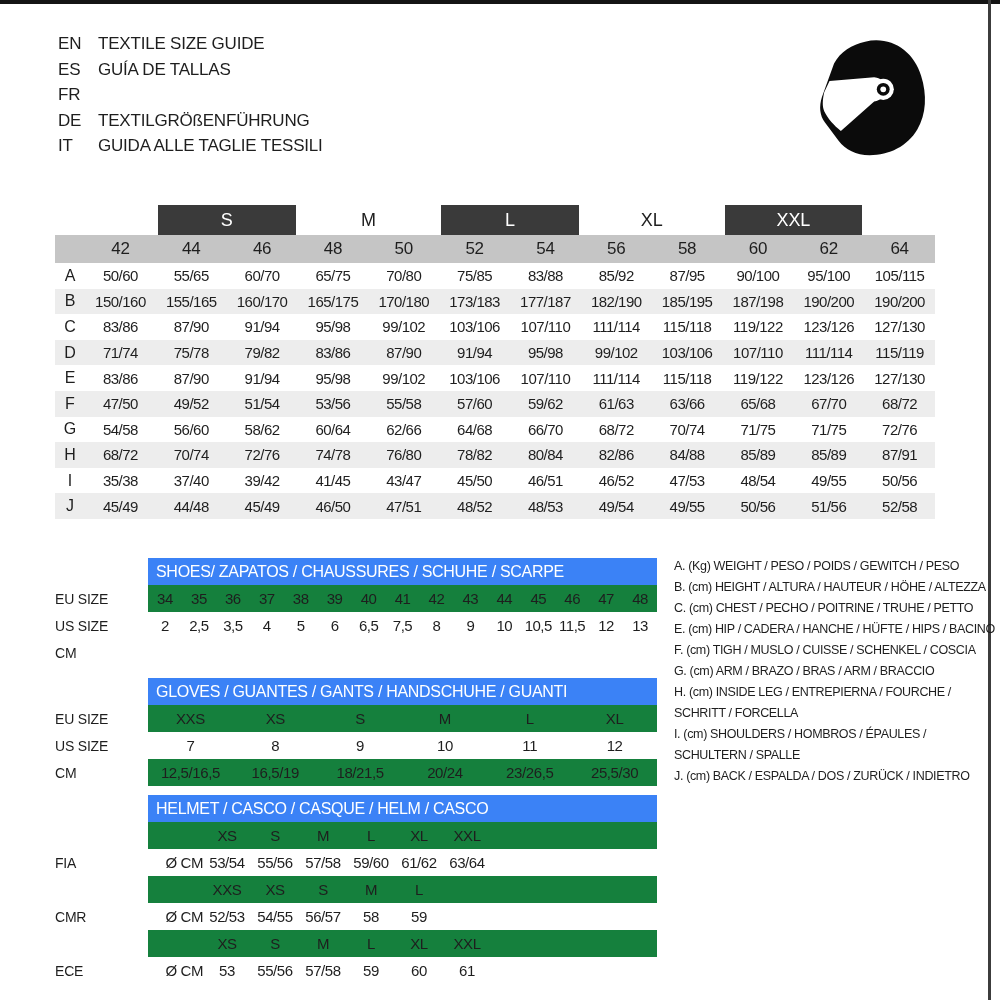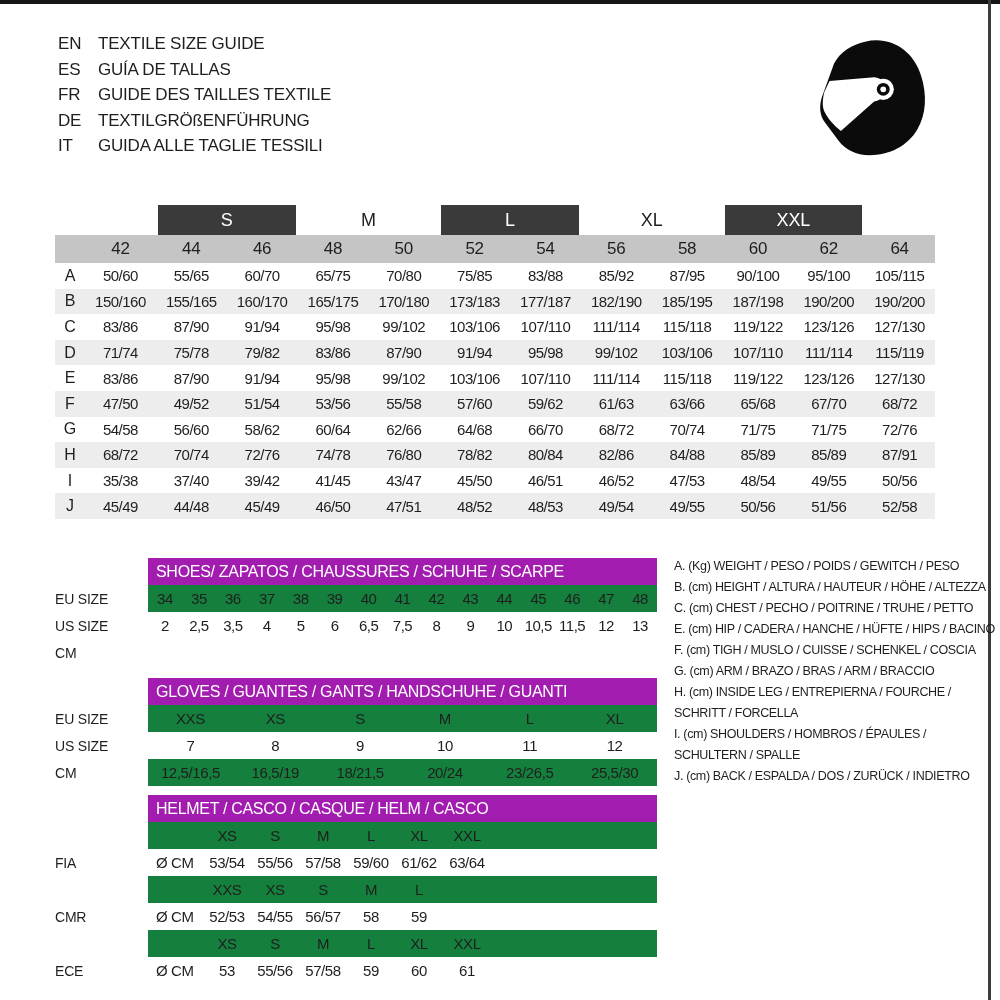--- a/index.html
+++ b/index.html
@@ -31,30 +31,30 @@
   .tt-data{height:25.6px;font-size:15px;}
   .tt-data.alt{background:#ededed;}
   .tt-cell{text-align:center;letter-spacing:-0.5px;}
   .tt-letter{text-align:center;font-size:16px;}
 
   
   .section{position:absolute;left:55px;display:flex;}
   .sec-labels{width:93px;padding-top:27px;box-sizing:border-box;}
   .sec-label{height:27px;display:flex;align-items:center;font-size:14px;letter-spacing:-0.2px;text-align:right;}
   .sec-table{width:509px;}
-  .sec-title{height:27px;background:#a21caf;color:#fff;display:flex;align-items:center;
+  .sec-title{height:27px;background:#3b82f6;color:#fff;display:flex;align-items:center;
     padding-left:8px;box-sizing:border-box;font-size:16px;letter-spacing:-0.3px;}
   .shaded{background:#15803d;}
   .shoes-row{display:grid;grid-template-columns:repeat(15,1fr);height:26.7px;align-items:center;
     text-align:center;font-size:15px;letter-spacing:-0.5px;}
   .gloves-row{display:grid;grid-template-columns:repeat(6,1fr);height:27px;align-items:center;
     text-align:center;font-size:15px;letter-spacing:-0.4px;}
   .helmet-row{display:grid;grid-template-columns:55px repeat(6,48px) 1fr;height:27px;align-items:center;
     text-align:center;font-size:15px;letter-spacing:-0.4px;}
-  .helmet-row .first{text-align:left;padding-left:8px;}
+  .helmet-row .first{text-align:right;padding-left:8px;}
 
   
   .legend{position:absolute;left:674px;top:556px;width:310px;font-size:12.5px;
     line-height:21px;letter-spacing:-0.35px;}
   .legend-line{white-space:nowrap;}
 </style>
 </head>
 <body>
 
 <div class="page">
@@ -66,21 +66,20 @@
       <div class="lang-row">
         <div class="lang-code">EN</div>
         <div class="lang-title">TEXTILE SIZE GUIDE</div>
       </div>
       <div class="lang-row">
         <div class="lang-code">ES</div>
         <div class="lang-title">GUÍA DE TALLAS</div>
       </div>
       <div class="lang-row">
         <div class="lang-code">FR</div>
-        <div class="lang-title">GUIDE DES TAILLES TEXTILE</div>
       </div>
       <div class="lang-row">
         <div class="lang-code">DE</div>
         <div class="lang-title">TEXTILGRÖßENFÜHRUNG</div>
       </div>
       <div class="lang-row">
         <div class="lang-code">IT</div>
         <div class="lang-title">GUIDA ALLE TAGLIE TESSILI</div>
       </div>
     </div>

